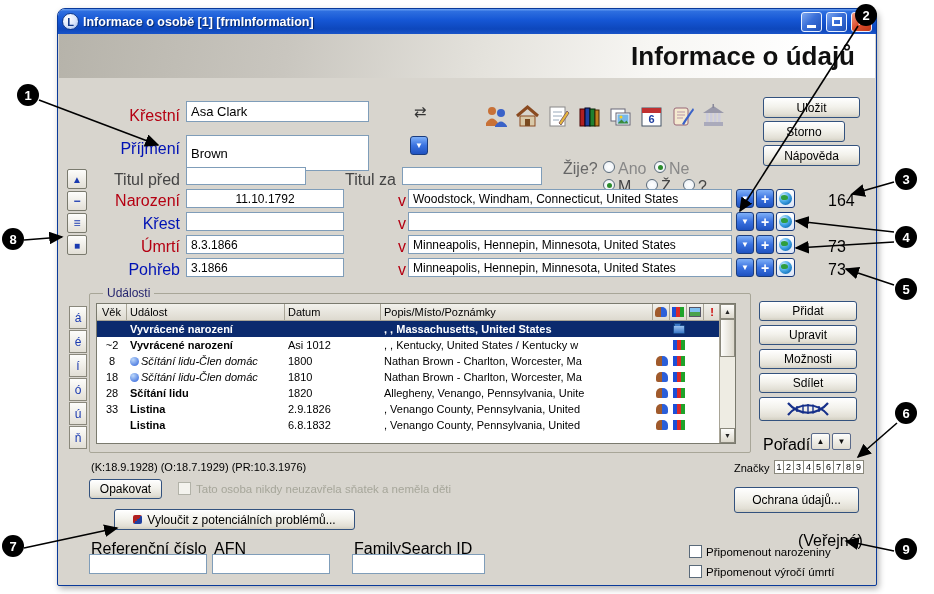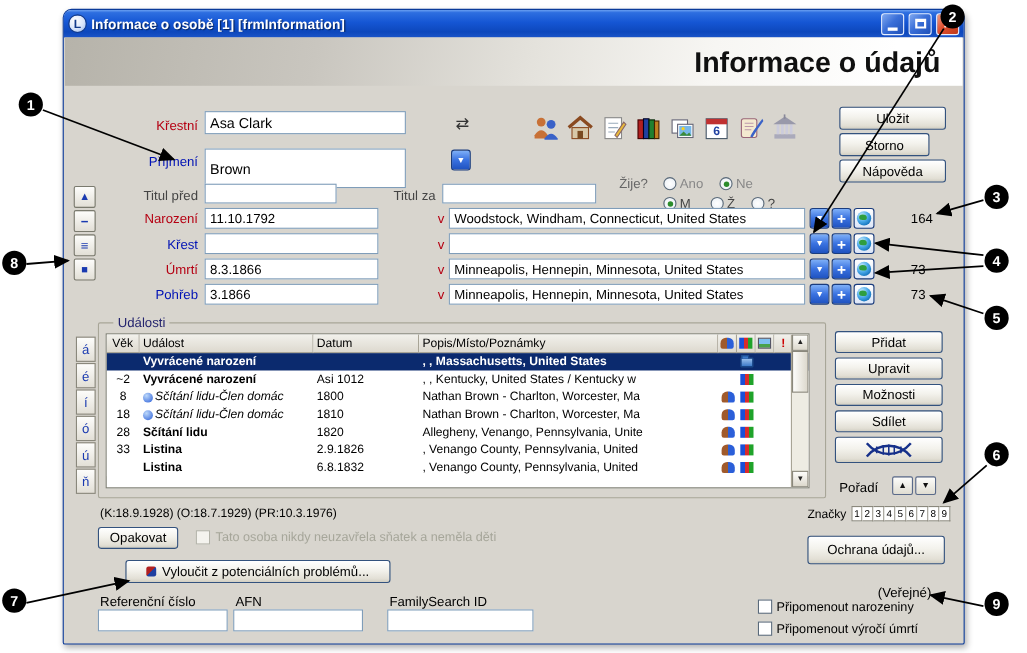--- a/index.html
+++ b/index.html
@@ -25,21 +25,21 @@
 .tb-min,.tb-max{background:linear-gradient(135deg,#7fa8f0 0%,#3a6fd8 45%,#1f50b8 100%)}
 .tb-close{background:linear-gradient(135deg,#f0a088 0%,#e05030 45%,#c03818 100%)}
 .tb-min i{display:block;width:9px;height:3px;background:#fff;margin-top:10px}
 .tb-max i{display:block;width:10px;height:9px;border:2px solid #fff;border-top-width:3px}
 
 .banner{position:absolute;left:1px;top:25px;width:calc(100% - 2px);height:44px;
   background:linear-gradient(100deg,#b6b3aa 0%,#c9c6bf 28%,#e4e2dc 52%,#f7f6f3 72%,#fff 92%)}
 .hdr-title{position:absolute;right:20px;top:7px;font-size:26px;font-weight:bold;color:#101010}
 
 
-.lbl{position:absolute;font-size:12px;white-space:nowrap}
+.lbl{position:absolute;font-size:16px;white-space:nowrap}
 .r{color:#b50012}.b{color:#0012b5}.g{color:#444}.ra{text-align:right}
 .tb{position:absolute;border:1px solid #7f9db9;background:#fff;font-family:"Liberation Sans",sans-serif;
   font-size:13px;padding:1px 4px;color:#000;outline:none}
 .fbtn{position:absolute;width:18px;height:19px;border:1px solid #1a3c7e;border-radius:3px;
   background:linear-gradient(180deg,#7fb0f8 0%,#3a72e0 50%,#1f52c0 100%);color:#fff;display:flex;
   align-items:center;justify-content:center;font-size:8px;cursor:default}
 .fbtn.plus{font-size:14px;font-weight:bold}
 .gbtn{position:absolute;width:19px;height:19px;border:1px solid #1a3c7e;border-radius:3px;
   background:linear-gradient(#fff,#dce6f8);display:flex;align-items:center;justify-content:center}
 .globe{width:13px;height:13px;border-radius:50%;position:relative;overflow:hidden;
@@ -260,21 +260,21 @@
             <rect x="12.5" y="1" width="1.5" height="4" fill="#889"></rect>
           </svg>
         </span>
     </div>
 
     <div class="xpb" style="left:705px;top:88px;width:97px;height:21px">Uložit</div>
     <div class="xpb" style="left:705px;top:112px;width:82px;height:21px">Storno</div>
     <div class="xpb" style="left:705px;top:136px;width:97px;height:21px">Nápověda</div>
 
     <div class="lbl r ra" style="left:20px;top:183px;width:102px">Narození</div>
-    <input class="tb" style="left: 128px; top: 180px; width: 158px; height: 19px; font-size: 12px;" value="11.10.1792">
+    <input class="tb" style="left: 128px; top: 180px; width: 158px; height: 19px; font-size: 12px; text-align: center;" value="11.10.1792">
     <div class="lbl r" style="left:340px;top:183px">v</div>
     <input class="tb" style="left: 350px; top: 180px; width: 324px; height: 19px; font-size: 12px;" value="Woodstock, Windham, Connecticut, United States">
     <div class="fbtn" style="left:678px;top:180px">▼</div>
     <div class="fbtn plus" style="left:698px;top:180px">+</div>
     <div class="gbtn" style="left:718px;top:180px">
         <span class="globe"></span>
       </div>
     <div class="lbl" style="left:770px;top:183px;color:#000">164</div>
 
     <div class="lbl b ra" style="left:20px;top:206px;width:102px">Křest</div>

